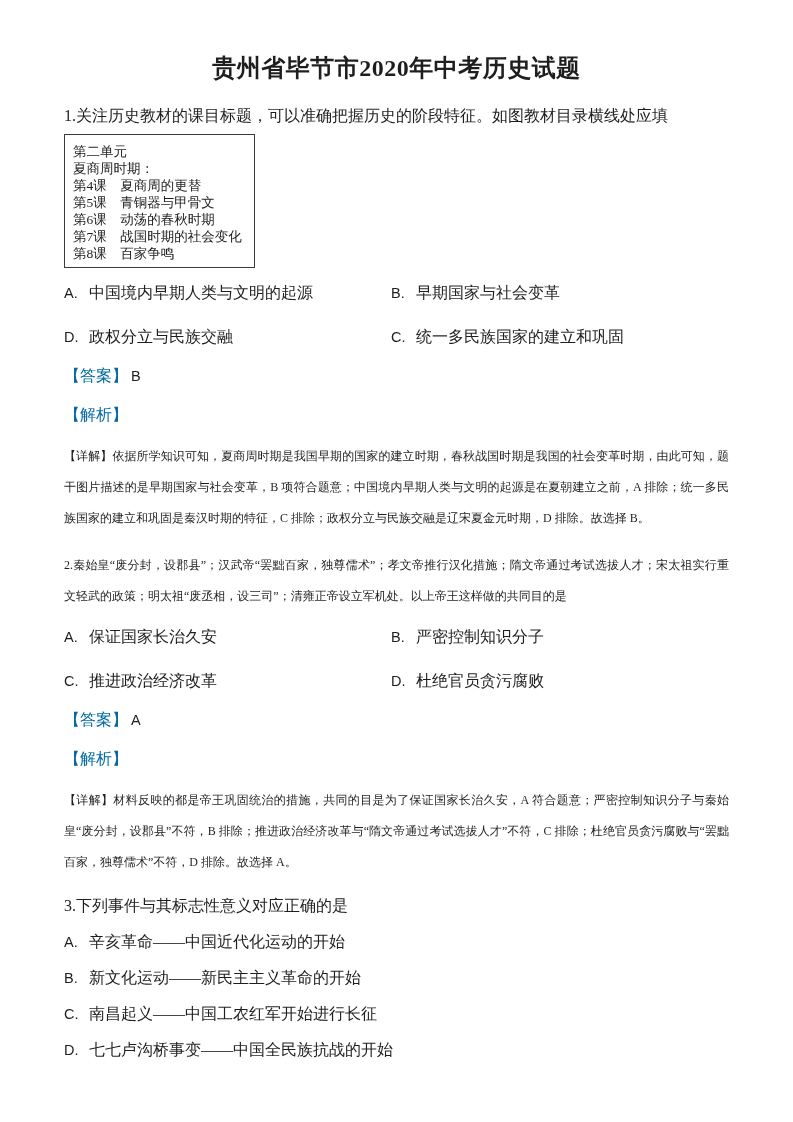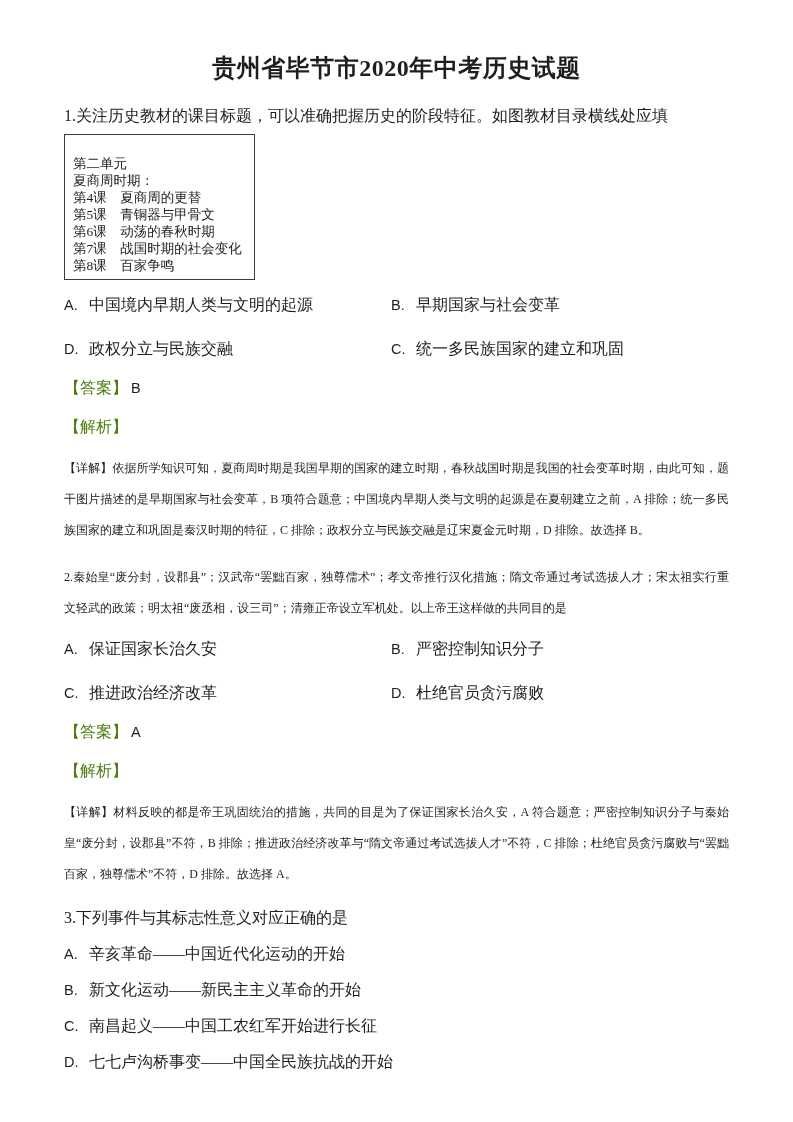--- a/index.html
+++ b/index.html
@@ -30,21 +30,21 @@
   .qstem-multi {
     font-size: 12px;
     line-height: 31px;
     margin: 0;
     text-align: justify;
   }
   .toc-box {
     display: inline-block;
     border: 1.5px solid #3c3c3c;
     margin-top: 7px;
-    padding: 20px 12px 5px 8px;
+    padding: 8px 12px 5px 8px;
   }
   .toc-line {
     display: block;
     font-size: 13.5px;
     line-height: 17px;
     white-space: nowrap;
   }
   .opts-grid {
     display: grid;
     grid-template-columns: 327px 1fr;
@@ -61,21 +61,21 @@
     font-family: "Liberation Sans", sans-serif;
     font-size: 14.5px;
   }
   .opts-list { margin-top: 0; font-size: 16px; }
   .opts-list .opt { display: block; margin-top: 14px; line-height: 21px; }
   .tag-line {
     margin-top: 17px;
     font-size: 16px;
     line-height: 21px;
   }
-  .tag { color: #4d7c0f; }
+  .tag { color: #0369a1; }
   .ans-letter {
     color: #1e1e1e;
     padding-left: 3px;
     font-family: "Liberation Sans", sans-serif;
     font-size: 14.5px;
   }
   .detail {
     margin-top: 5px;
     font-size: 12px;
     line-height: 31px;

